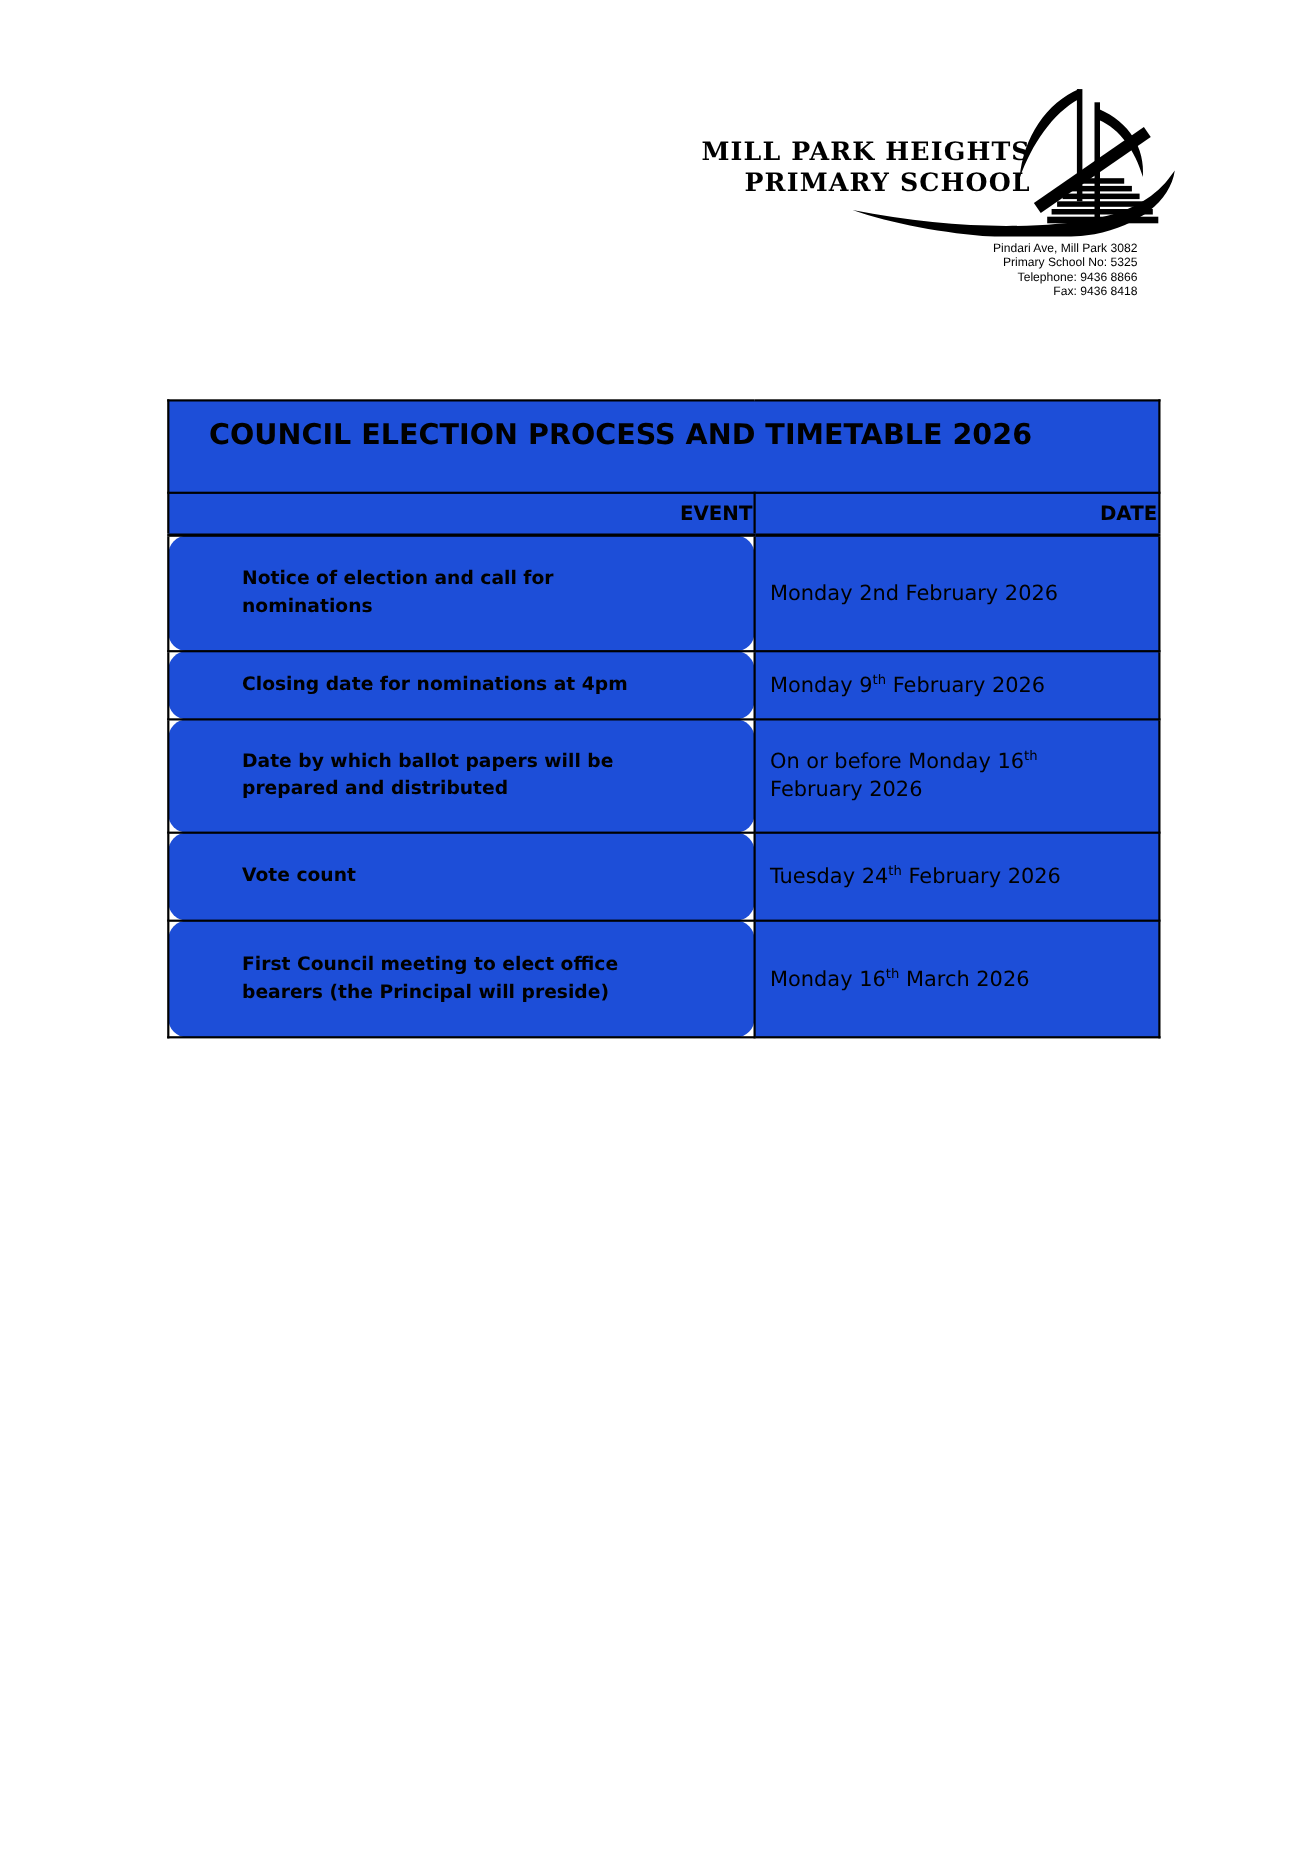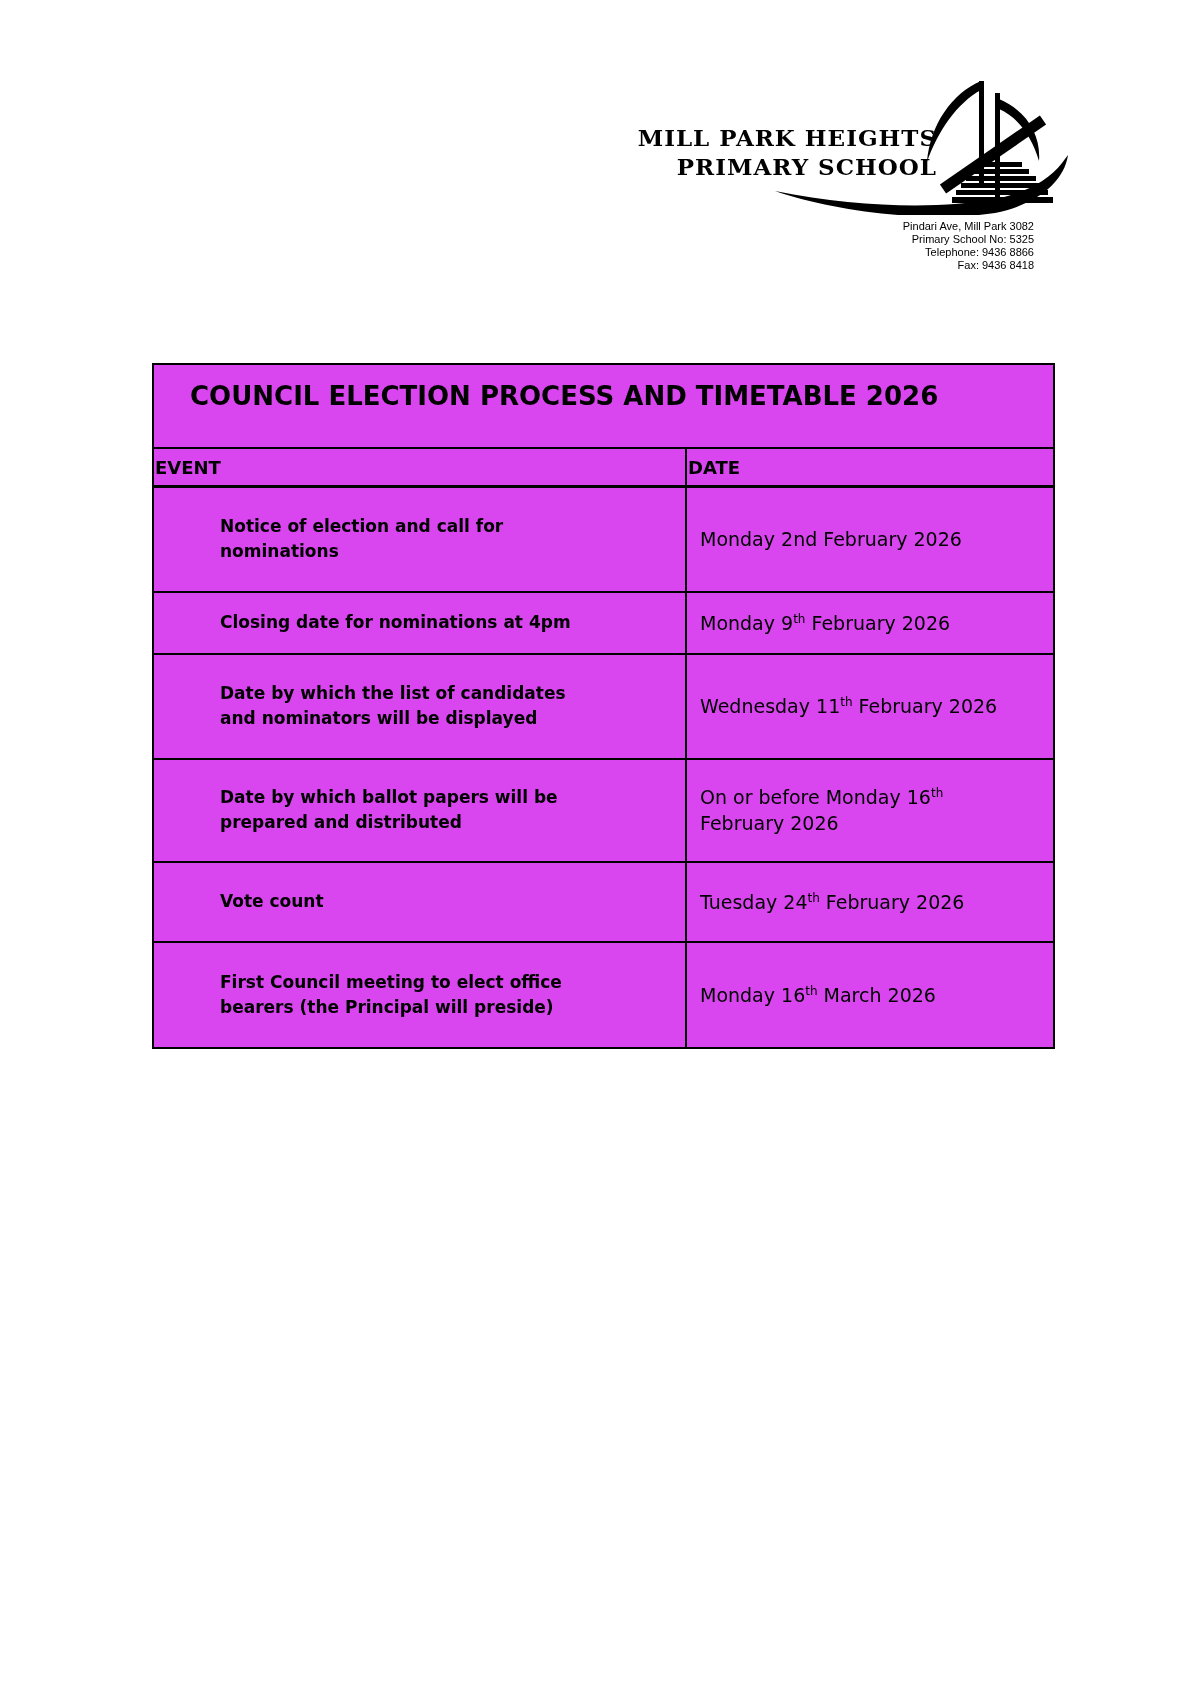--- a/index.html
+++ b/index.html
@@ -19,32 +19,32 @@
   .address{
     position:absolute;top:220px;right:157px;text-align:right;
     font-family:"Liberation Sans",sans-serif;font-weight:normal;
     font-size:11px;line-height:13px;
   }
   
   table.timetable{
     position:absolute;left:152px;top:363px;width:901px;
     border-collapse:collapse;table-layout:fixed;
   }
-  table.timetable td{border:2px solid #000;background:#d946ef;}
+  table.timetable td{border:2px solid #000;background:#1d4ed8;}
   td.title-cell{
     height:66px;vertical-align:top;padding:16px 10px 0 36px;
     font-weight:bold;font-size:26px;border-bottom:3px solid #000;
   }
   tr.hdr td{
-    height:34px;text-align:left;font-weight:bold;font-size:18px;
+    height:34px;text-align:right;font-weight:bold;font-size:18px;
     border-bottom:3px solid #000;
   }
   td.event{
     font-weight:bold;font-size:17px;line-height:25px;
-    padding:0 28px 0 66px;vertical-align:middle;
+    padding:0 28px 0 66px;vertical-align:middle;border-radius:17px;
   }
   td.date{
     font-size:19px;line-height:26px;
     padding:0 8px 0 13px;vertical-align:middle;
   }
   td.date sup{font-size:12px;line-height:0;}
 </style>
 </head>
 <body>
 
@@ -94,24 +94,20 @@
       </tr>
 
       <tr style="height:105px">
         <td class="event">Notice of election and call for<br>nominations</td>
         <td class="date">Monday 2nd February 2026</td>
       </tr>
       <tr style="height:62px">
         <td class="event">Closing date for nominations at 4pm</td>
         <td class="date">Monday 9<sup>th</sup> February 2026</td>
       </tr>
-      <tr style="height:105px">
-        <td class="event">Date by which the list of candidates<br>and nominators will be displayed</td>
-        <td class="date">Wednesday 11<sup>th</sup> February 2026</td>
-      </tr>
       <tr style="height:103px">
         <td class="event">Date by which ballot papers will be<br>prepared and distributed</td>
         <td class="date">On or before Monday 16<sup>th</sup><br>February 2026</td>
       </tr>
       <tr style="height:80px">
         <td class="event">Vote count</td>
         <td class="date">Tuesday 24<sup>th</sup> February 2026</td>
       </tr>
       <tr style="height:106px">
         <td class="event">First Council meeting to elect office<br>bearers (the Principal will preside)</td>

